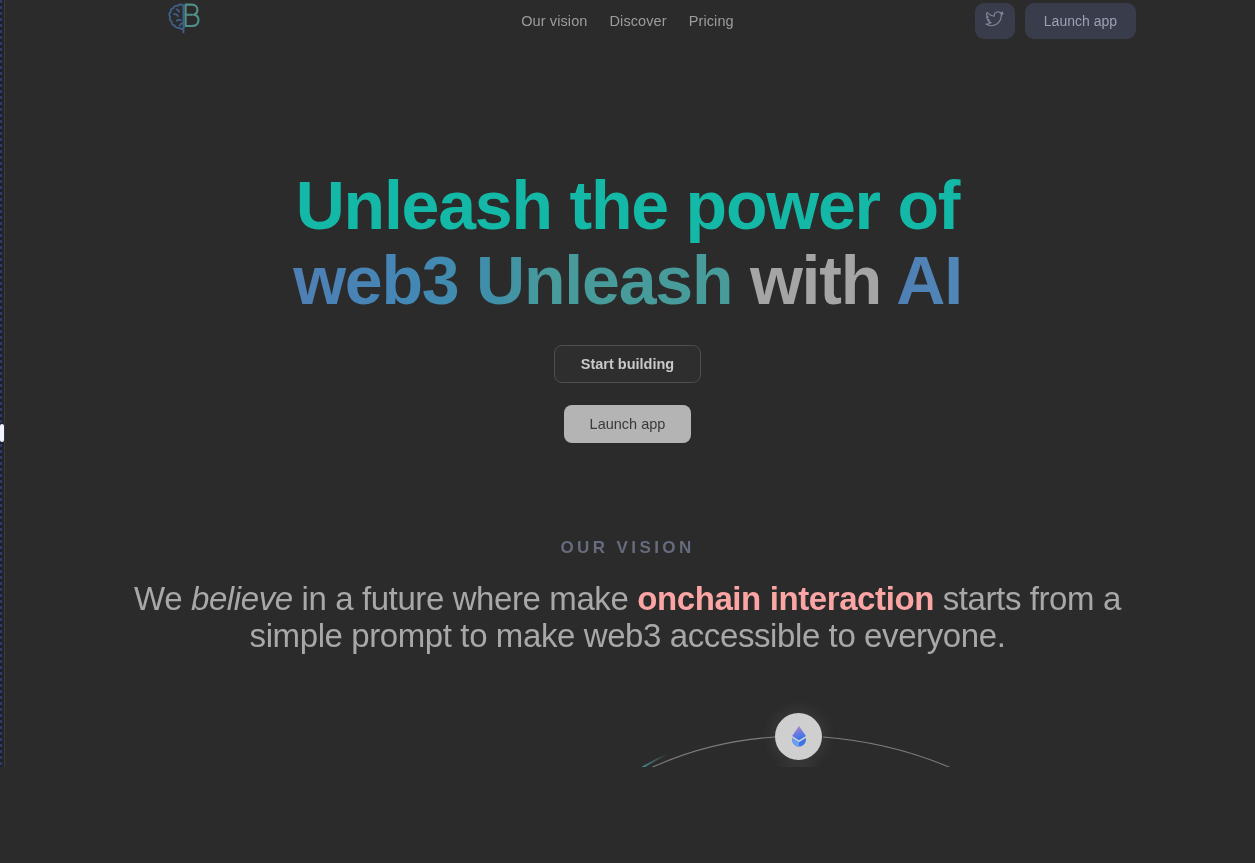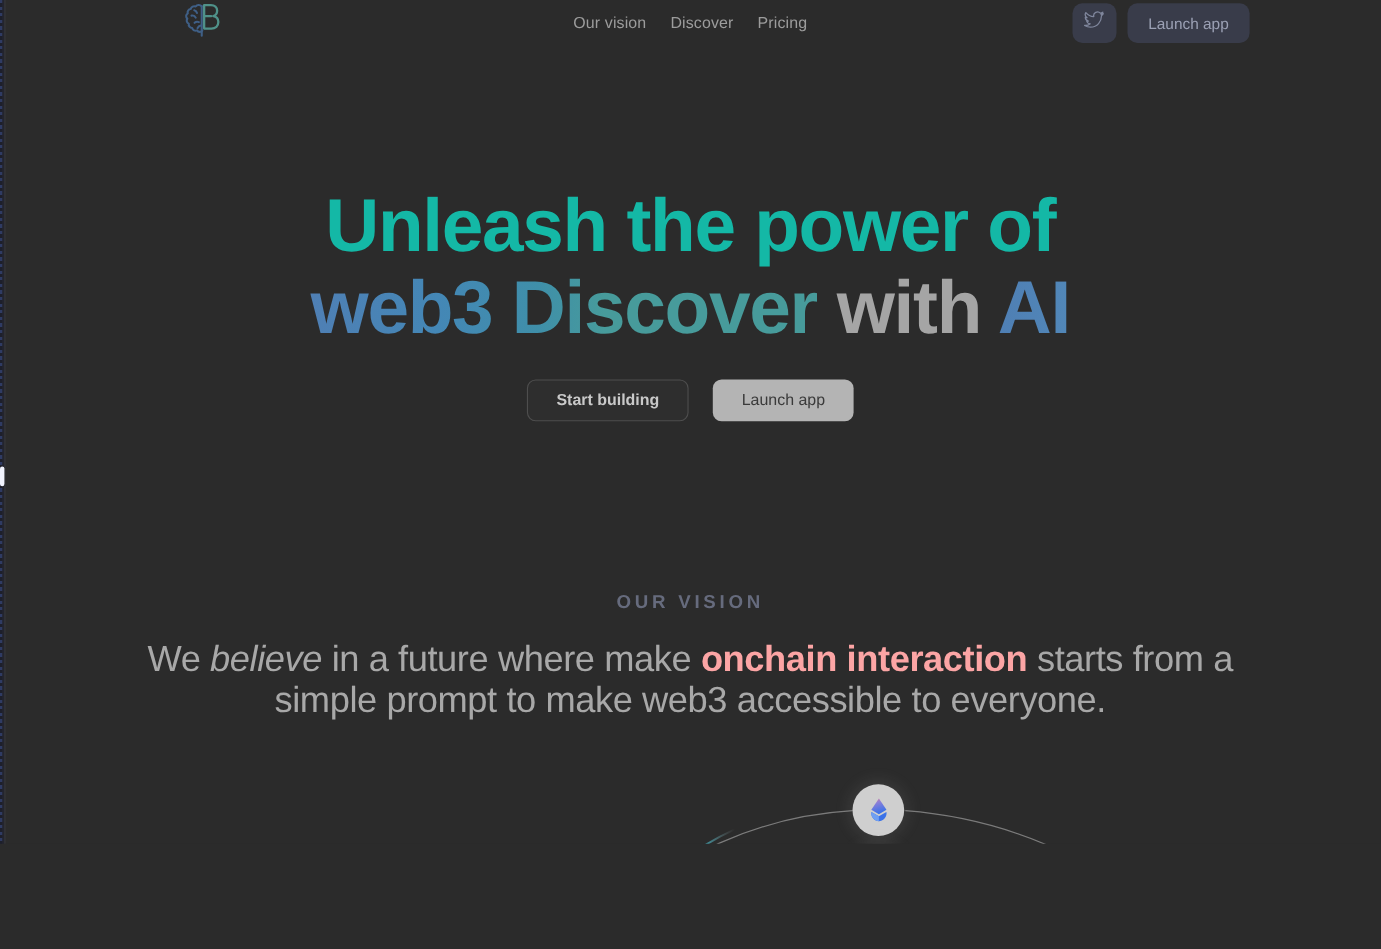--- a/index.html
+++ b/index.html
@@ -119,20 +119,21 @@
   #hero-sub {
     margin-top:20px;
     font-size:16.5px;
     color:#9a9a9a;
     letter-spacing:-.1px;
   }
   #hero-cta {
     margin-top:28px;
     display:flex; align-items:center; justify-content:center;
     gap:22px;
+    flex-direction:column;
   }
   #start-building-btn {
     height:38px;
     padding:0 26px;
     border:1px solid #4e4e4e;
     border-radius:8px;
     background:#2e2e2e;
     color:#c9c9c9;
     font-size:14.5px; font-weight:600;
     display:flex; align-items:center; justify-content:center;
@@ -229,21 +230,21 @@
           </svg>
         </span>
       </div>
       <div id="launch-app-header">Launch app</div>
     </div>
   </div>
 
   <div id="hero">
     <div id="hero-line1">Unleash the power of</div>
     <div id="hero-line2">
-      <span class="grad">web3 Discover</span><span class="plain"> with </span><span class="ai">AI</span>
+      <span class="grad">web3 Unleash</span><span class="plain"> with </span><span class="ai">AI</span>
     </div>
     <div id="hero-cta">
       <div id="start-building-btn">Start building</div>
       <div id="launch-app-hero">Launch app</div>
     </div>
   </div>
 
   <div id="vision">
     <div id="vision-eyebrow">OUR VISION</div>
     <div id="vision-statement"><span>We </span><span class="it">believe</span><span> in a future where make </span><span class="bd">onchain interaction</span><span> starts from a simple prompt to make web3 accessible to everyone.</span></div>

